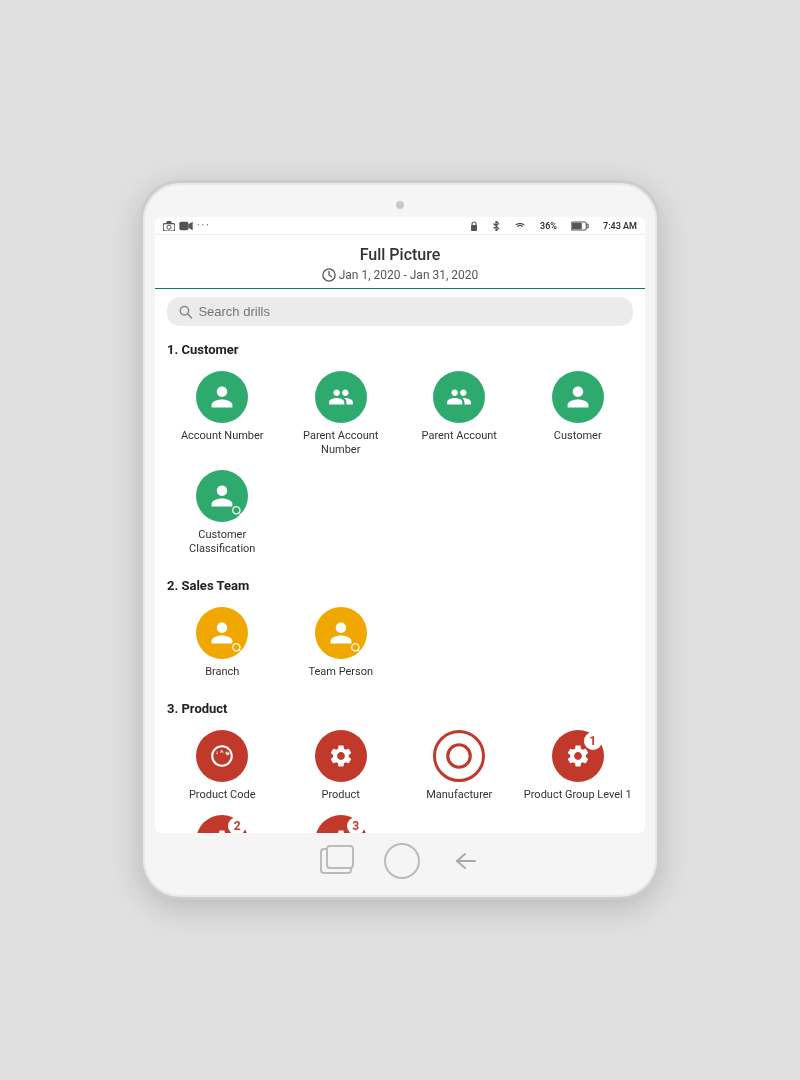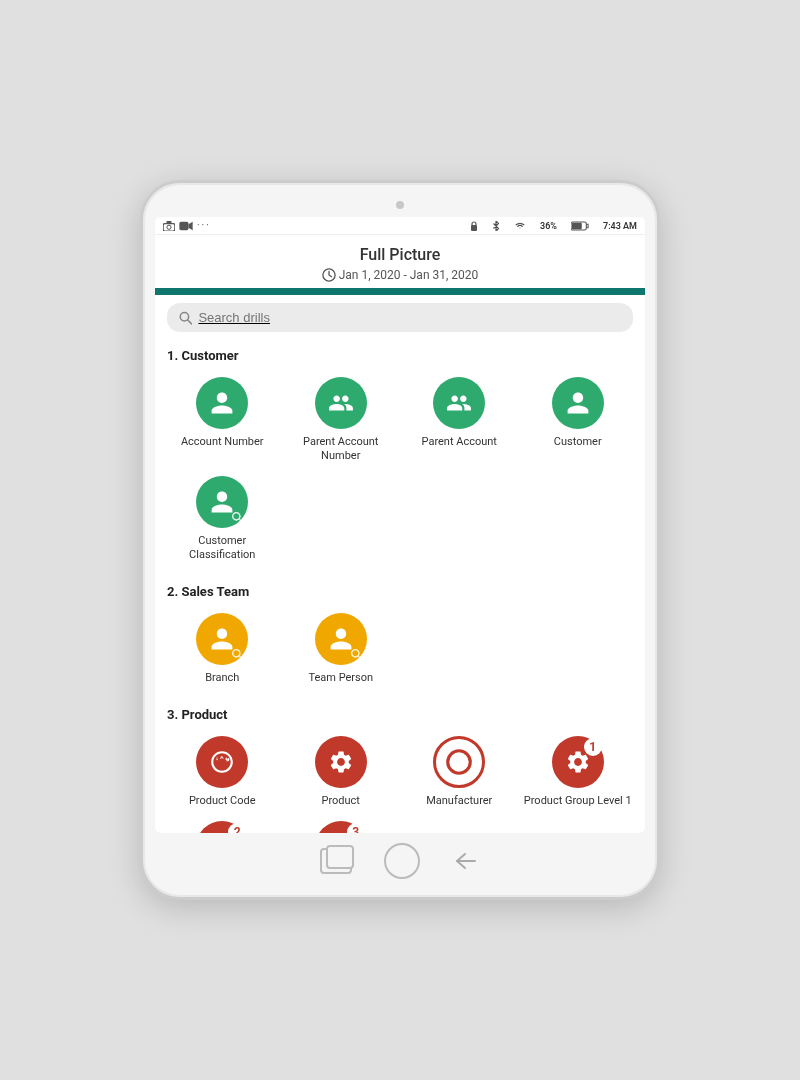--- a/index.html
+++ b/index.html
@@ -72,21 +72,21 @@
 
     .screen-content {
       flex: 1;
       overflow-y: auto;
       padding: 0;
     }
 
     .header-section {
       text-align: center;
       padding: 10px 16px 6px;
-      border-bottom: 7px solid #0f766e;
+      border-bottom: 1px solid #0f766e;
     }
 
     .header-title {
       font-size: 16px;
       font-weight: 500;
       color: #333;
       margin-bottom: 4px;
     }
 
     .date-range {
@@ -99,21 +99,20 @@
     }
 
     .search-bar {
       margin: 8px 12px;
       background: #ebebeb;
       border-radius: 13px;
       padding: 7px 12px;
       display: flex;
       align-items: center;
       gap: 6px;
-      text-decoration: underline;
     }
 
     .search-bar input {
       background: transparent;
       border: none;
       outline: none;
       font-size: 13px;
       color: #888;
       width: 100%;
     }

